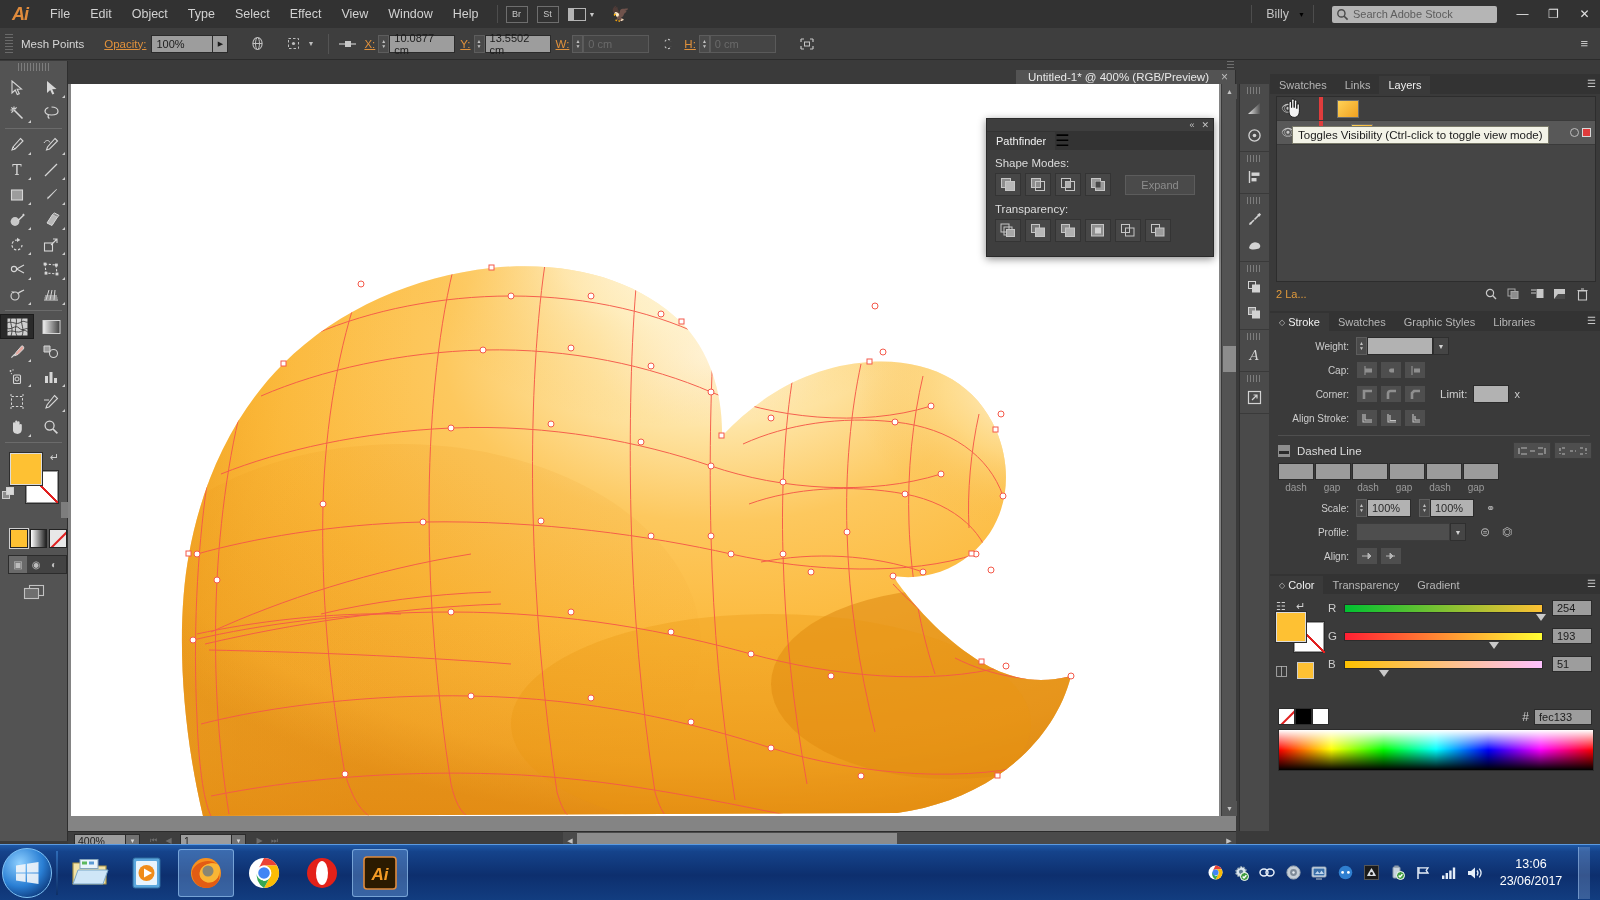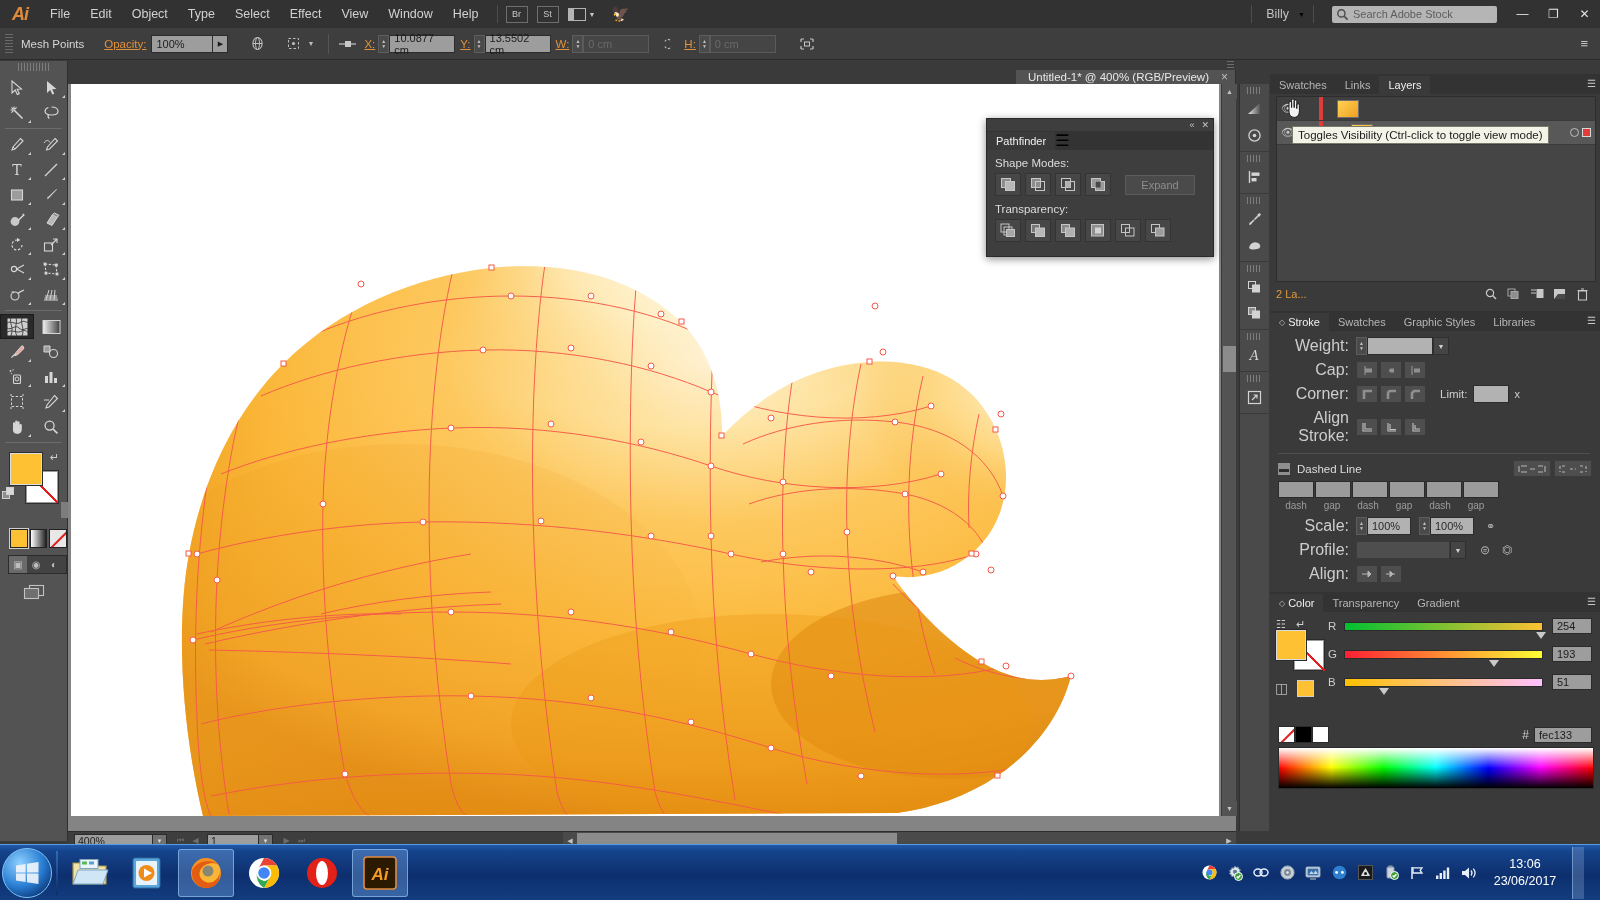--- a/index.html
+++ b/index.html
@@ -163,21 +163,21 @@
   .lsquare { width:9px; height:9px; background:#e03c3c; border:1px solid #d8d8d8; }
   .layers-foot { display:flex; align-items:center; height:20px; margin:2px 6px 0;
     color:#c8c8c8; font-size:11px; }
   .lf-ico { width:23px; height:18px; display:flex; align-items:center; justify-content:center; font-size:11px;}
   .tooltip { position:absolute; left:22px; top:52px; background:#f3f3e7; border:1px solid #7a7a6a;
     color:#1b1b1b; font-size:11.5px; padding:2px 5px; white-space:nowrap; z-index:40; }
   .cursor-hand { position:absolute; left:16px; top:24px; z-index:41; }
 
   
   .srow { display:flex; align-items:center; margin:6px 8px 0 0; }
-  .slabel { width:86px; text-align:right; color:#cdcdcd; font-size:16px; padding-right:7px; }
+  .slabel { width:86px; text-align:right; color:#cdcdcd; font-size:10px; padding-right:7px; }
   .sbtn { width:22px; height:18px; background:#4e4e4e; border:1px solid #3a3a3a;
     display:flex; align-items:center; justify-content:center; color:#8f8f8f; font-size:11px; margin-right:2px; }
   .sfield { height:18px; background:#b2b2b2; border:1px solid #2b2b2b; }
   .sdd { width:16px; height:18px; background:#454545; border:1px solid #2f2f2f;
     display:flex; align-items:center; justify-content:center; color:#d2d2d2; font-size:7px; }
   .hr-p { height:1px; background:#4f4f4f; margin:8px 10px 0 8px; }
   .dash-lbls { display:flex; margin:2px 0 0 8px; }
   .dash-lbls span { width:36px; text-align:center; color:#9b9b9b; font-size:10px; }
   .dashbox { width:36px; height:17px; background:#9b9b9b; border:1px solid #2b2b2b; margin-right:1px; }
 
@@ -212,21 +212,21 @@
   .taskbar { position:absolute; left:0; top:844px; width:1600px; height:56px;
     background:linear-gradient(to bottom,#1f5aa8 0%,#15438b 12%,#0d2f6e 55%,#123d80 100%);
     border-top:1px solid #5c9ae0; display:flex; align-items:center; }
   .startorb { width:50px; height:50px; margin-left:2px; border-radius:50%;
     background:radial-gradient(circle at 35% 30%, #8fd0ff, #2a7fd4 50%, #13488f 75%, #0b2d63);
     border:1px solid #7fc2f5; display:flex; align-items:center; justify-content:center; }
   .tsep { width:2px; height:44px; background:linear-gradient(to bottom,#2e6cb8,#0e2f66); margin:0 4px; }
   .tbicon { width:56px; height:48px; display:flex; align-items:center; justify-content:center;
     margin-right:2px; border-radius:3px; }
   .tbicon.run { background:rgba(150,200,255,.30); border:1px solid rgba(170,215,255,.55); }
-  .tray { margin-left:auto; display:flex; align-items:center; height:56px; padding-right:16px; }
+  .tray { margin-left:auto; display:flex; align-items:center; height:56px; padding-right:10px; }
   .tray-ico { width:26px; height:30px; display:flex; align-items:center; justify-content:center;
     color:#e9f2ff; font-size:14px; }
   .clock { color:#ffffff; font-size:12.5px; text-align:center; line-height:17px;
     padding:0 10px; min-width:86px; }
   .showdesk { width:12px; height:52px; background:rgba(200,225,255,.22);
     border-left:1px solid rgba(180,215,255,.45); margin-left:4px; }
 </style>
 </head>
 <body>
 
@@ -1253,21 +1253,21 @@
           <span class="cfield" style="width:58px">fec133</span>
         </span>
       </div>
 
       <div class="spectrum"></div>
     </div>
   </div>
 
   <div class="statusbar">
     <div style="width:6px"></div>
-    <div class="st-fld" style="width:79px">400%</div>
+    <div class="st-fld" style="width:52px">400%</div>
     <div class="st-ar">▼</div>
     <div class="st-nav dim" style="margin-left:6px">⏮</div>
     <div class="st-nav dim">◀</div>
     <div class="st-fld" style="width:52px;margin-left:4px">1</div>
     <div class="st-ar">▼</div>
     <div class="st-nav dim" style="margin-left:6px">▶</div>
     <div class="st-nav dim">⏭</div>
     <div class="st-mesh">Mesh</div>
     <div class="hscroll">
       <div class="sc-arrow" style="left:0;width:14px;height:18px;background:#4a4a4a">◀</div>

